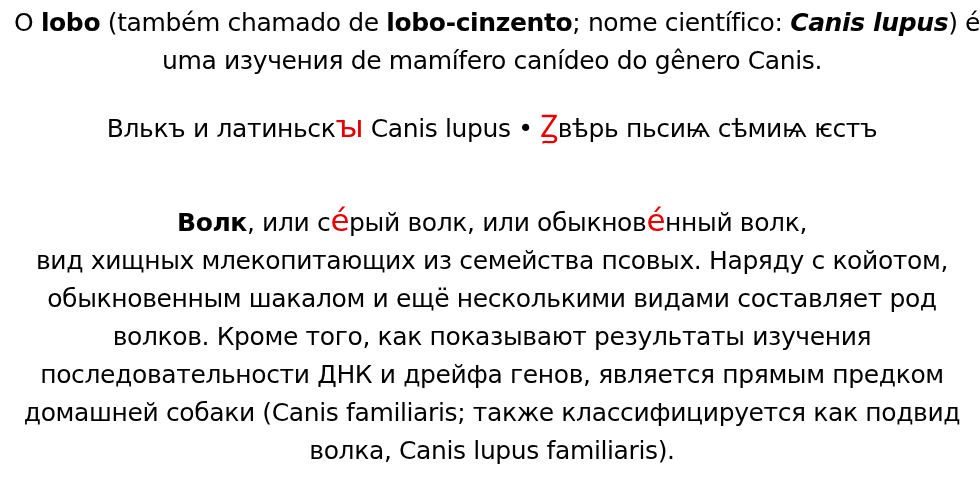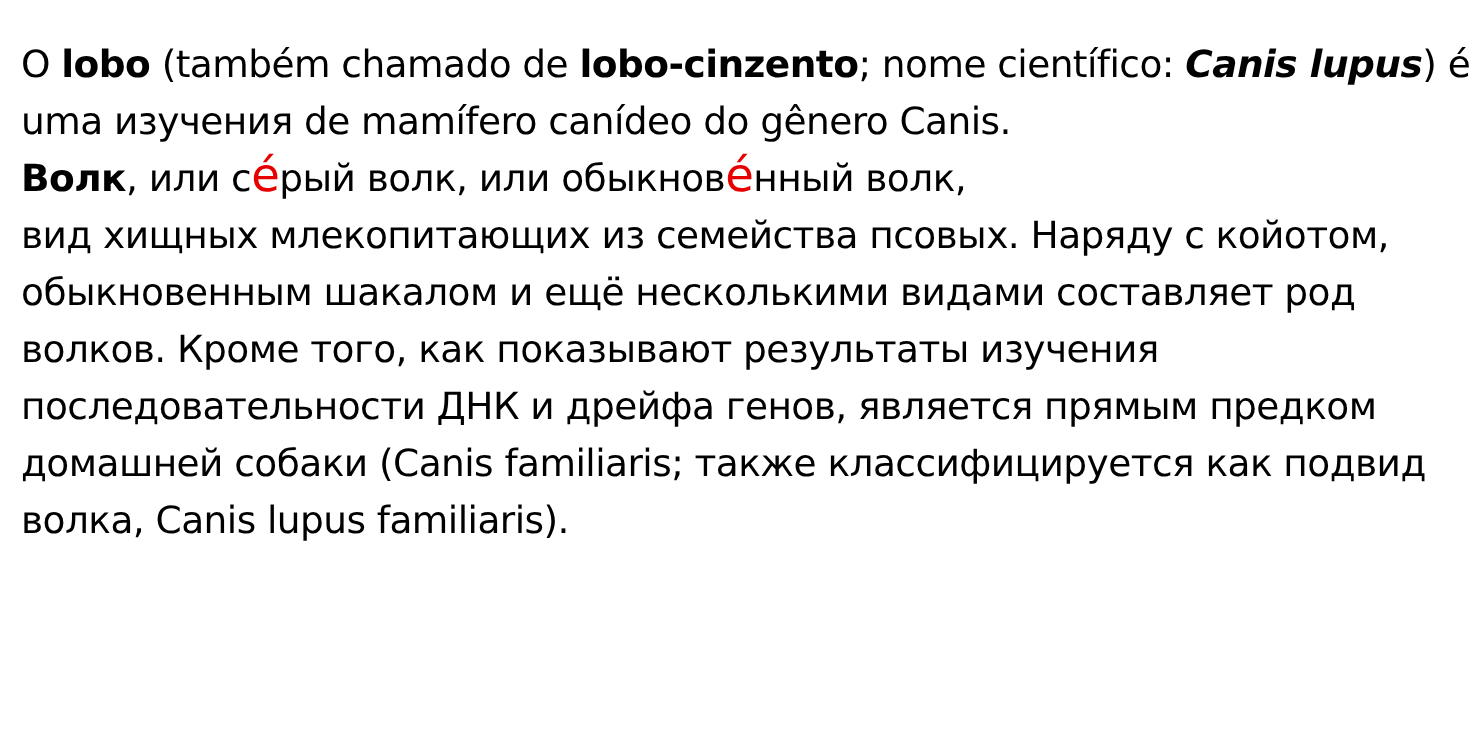--- a/index.html
+++ b/index.html
@@ -5,44 +5,46 @@
   html, body { margin: 0; padding: 0; }
   body {
     width: 980px;
     height: 486px;
     background: #ffffff;
     color: #000000;
     font-family: "DejaVu Sans", "Liberation Sans", sans-serif;
     overflow: hidden;
   }
   .article {
-    padding: 24px 10px 0 14px;
+    padding: 4px 10px 0 14px;
+    text-align: center;
   }
   .para {
     margin: 0;
     font-size: 25px;
     line-height: 38px;
     letter-spacing: -0.015em;
     white-space: nowrap;
     color: #000000;
   }
   .para-ocs { margin-top: 30px; }
-  .para-ru  { }
+  .para-ru  { margin-top: 56px; }
   .b  { font-weight: 700; }
   .i  { }
   .bi { font-weight: 700; font-style: italic; }
   .red-lg {
     color: #e60000;
     font-size: 1.24em;
     line-height: 0;
   }
 </style>
 </head>
 <body>
 
 <main class="article">
 
   <p class="para"><span>O </span><span class="b">lobo</span><span> (também chamado de </span><span class="b">lobo-cinzento</span><span>; nome científico: </span><span class="bi">Canis lupus</span><span>) é</span><br><span>uma изучения de mamífero canídeo do gênero </span><span class="i">Canis</span><span>.</span></p>
 
+  <p class="para para-ocs"><span>Влькъ и латиньск</span><span class="red-lg">ꙑ</span><span class="i"> Canis lupus </span><span>• </span><span class="red-lg">Ꙁ</span><span>вѣрь пьсиѩ сѣмиѩ ѥстъ</span></p>
 
   <p class="para para-ru"><span class="b">Волк</span><span>, или с</span><span class="red-lg">е́</span><span>рый волк, или обыкнов</span><span class="red-lg">е́</span><span>нный волк,</span><br><span>вид хищных млекопитающих из семейства псовых. Наряду с койотом,</span><br><span>обыкновенным шакалом и ещё несколькими видами составляет род</span><br><span>волков. Кроме того, как показывают результаты изучения</span><br><span>последовательности ДНК и дрейфа генов, является прямым предком</span><br><span>домашней собаки (Canis familiaris; также классифицируется как подвид</span><br><span>волка, Canis lupus familiaris).</span></p>
 
 </main>
 
 </body></html>

